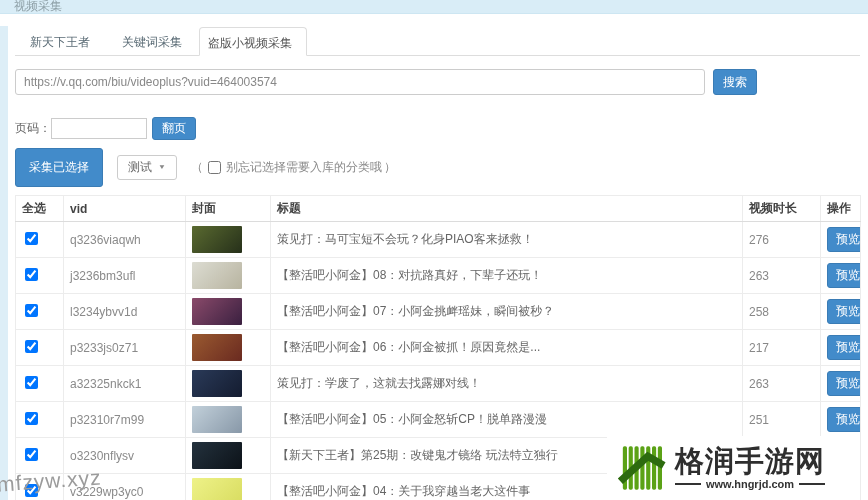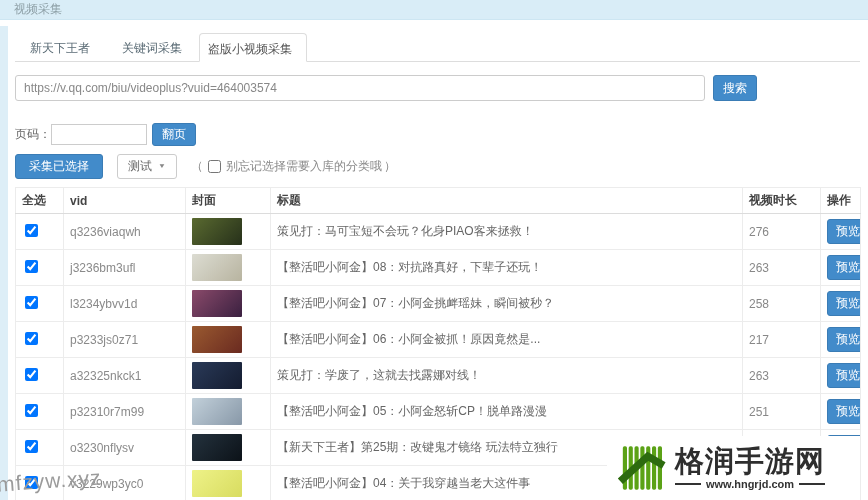--- a/index.html
+++ b/index.html
@@ -2,21 +2,21 @@
 <html><head>
 <meta charset="utf-8">
 <style>
   * { box-sizing: border-box; margin: 0; padding: 0; }
   html,body { width:868px; height:500px; overflow:hidden; }
   body {
     font-family: "Liberation Sans", "DejaVu Sans", sans-serif;
     background:#fff; color:#666; font-size:12px; position:relative;
   }
   .top-bar {
-    height:20px; background:#d9edf7; border-bottom:1px solid #cde6f2;
+    height:14px; background:#d9edf7; border-bottom:1px solid #cde6f2;
     display:flex; align-items:center; padding-left:14px;
     color:#8fa1a8; font-size:12px;
   }
   .left-strip { position:absolute; left:0; top:26px; bottom:0; width:8px; background:#ddeef7; }
   .content { margin-left:15px; margin-right:8px; }
 
   
   .tabs { margin-top:12px; border-bottom:1px solid #ddd; display:flex; height:30px; }
   .tab {
     padding:7px 14px; color:#5a6b75; cursor:pointer; border:1px solid transparent;
@@ -37,21 +37,21 @@
   .search-btn { margin-left:8px; height:26px; padding:0 9px; }
 
   
   .pager-row { margin-top:22px; display:flex; align-items:center; }
   .pager-label { color:#666; }
   .page-input { width:96px; height:21px; border:1px solid #ccc; padding:0 4px; font-family:inherit; }
   .pager-btn { margin-left:5px; height:23px; padding:0 9px; }
 
   
   .actions-row { margin-top:8px; display:flex; align-items:center; }
-  .collect-btn { height:25px; padding:0 13px; }
+  .collect-btn { height:39px; padding:0 13px; }
   .dropdown-btn {
     margin-left:14px; height:25px; padding:0 10px; background:#fff; color:#666;
     border:1px solid #ccc; border-radius:3px; font-size:12px; cursor:pointer;
     display:inline-flex; align-items:center; gap:6px; font-family:inherit;
   }
   .caret { font-size:8px; color:#888; transform:scaleY(.8); }
   .hint { margin-left:14px; color:#8a8a8a; display:flex; align-items:center; gap:2px; }
   .hint input { margin:0 3px; }
 
   

